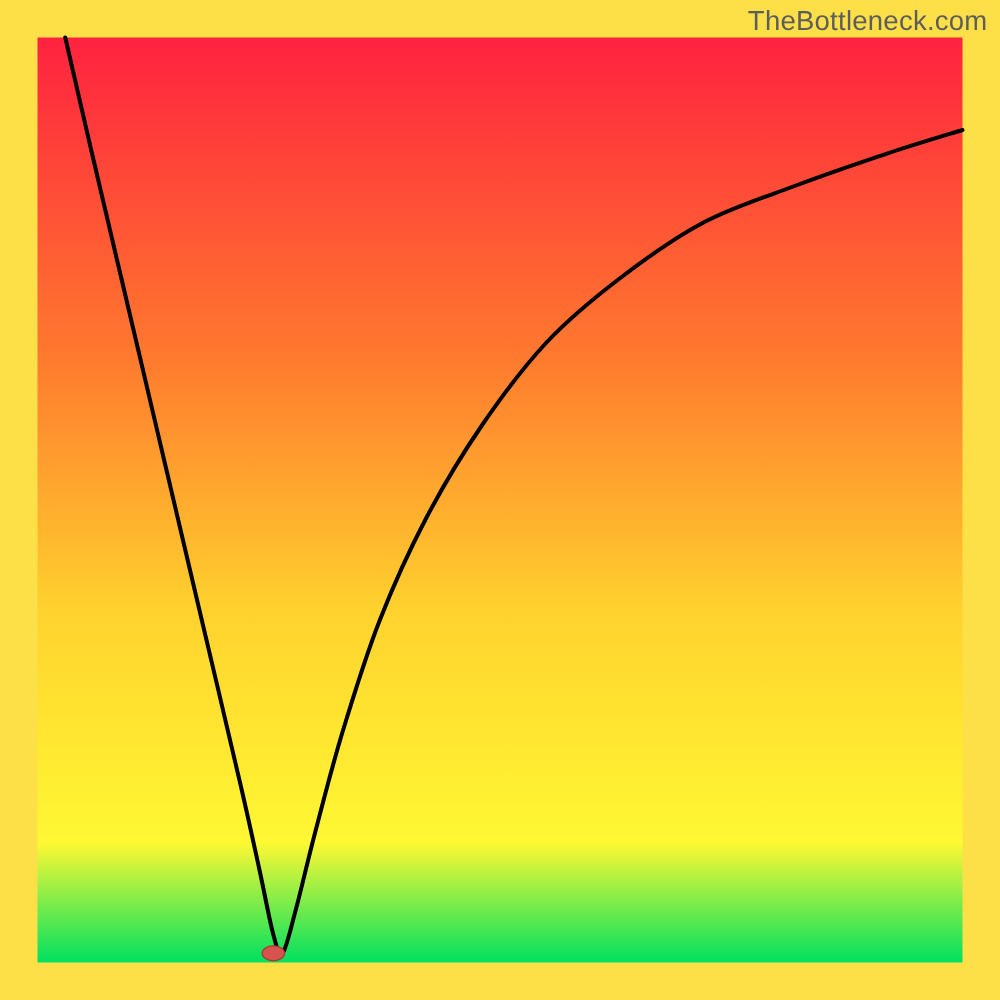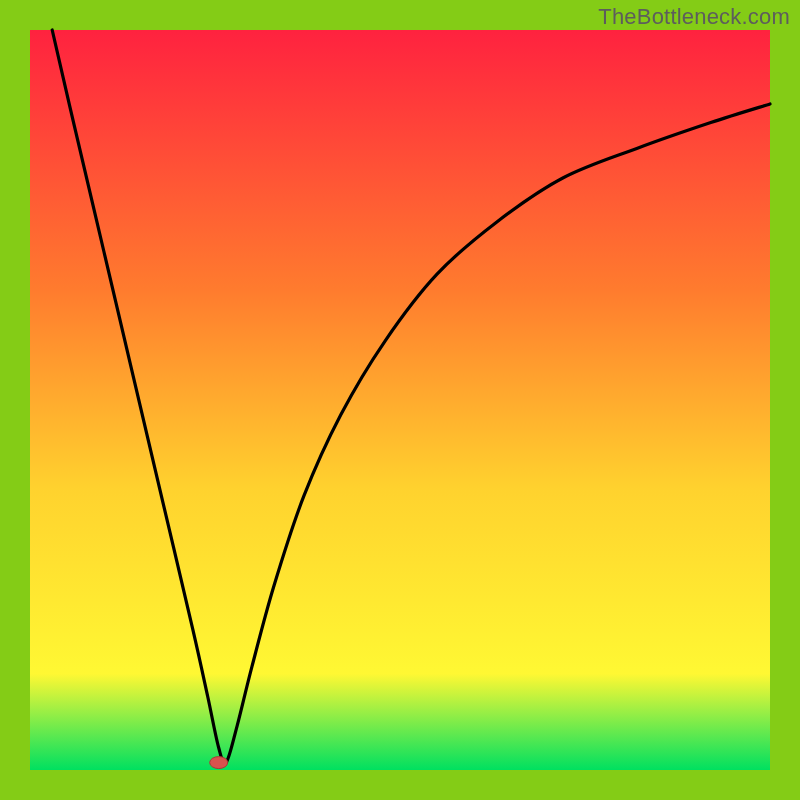--- a/index.html
+++ b/index.html
@@ -8,21 +8,21 @@
     width: 800px;
     height: 800px;
     background: #000;
     font-family: Arial, Helvetica, sans-serif;
     overflow: hidden;
   }
   .frame {
     position: relative;
     width: 800px;
     height: 800px;
-    background: #84cc16;
+    background: #fde047;
   }
   .watermark {
     position: absolute;
     top: 4px;
     right: 10px;
     color: #5d5d5d;
     font-size: 22px;
     font-weight: 500;
     letter-spacing: 0.2px;
     z-index: 5;

